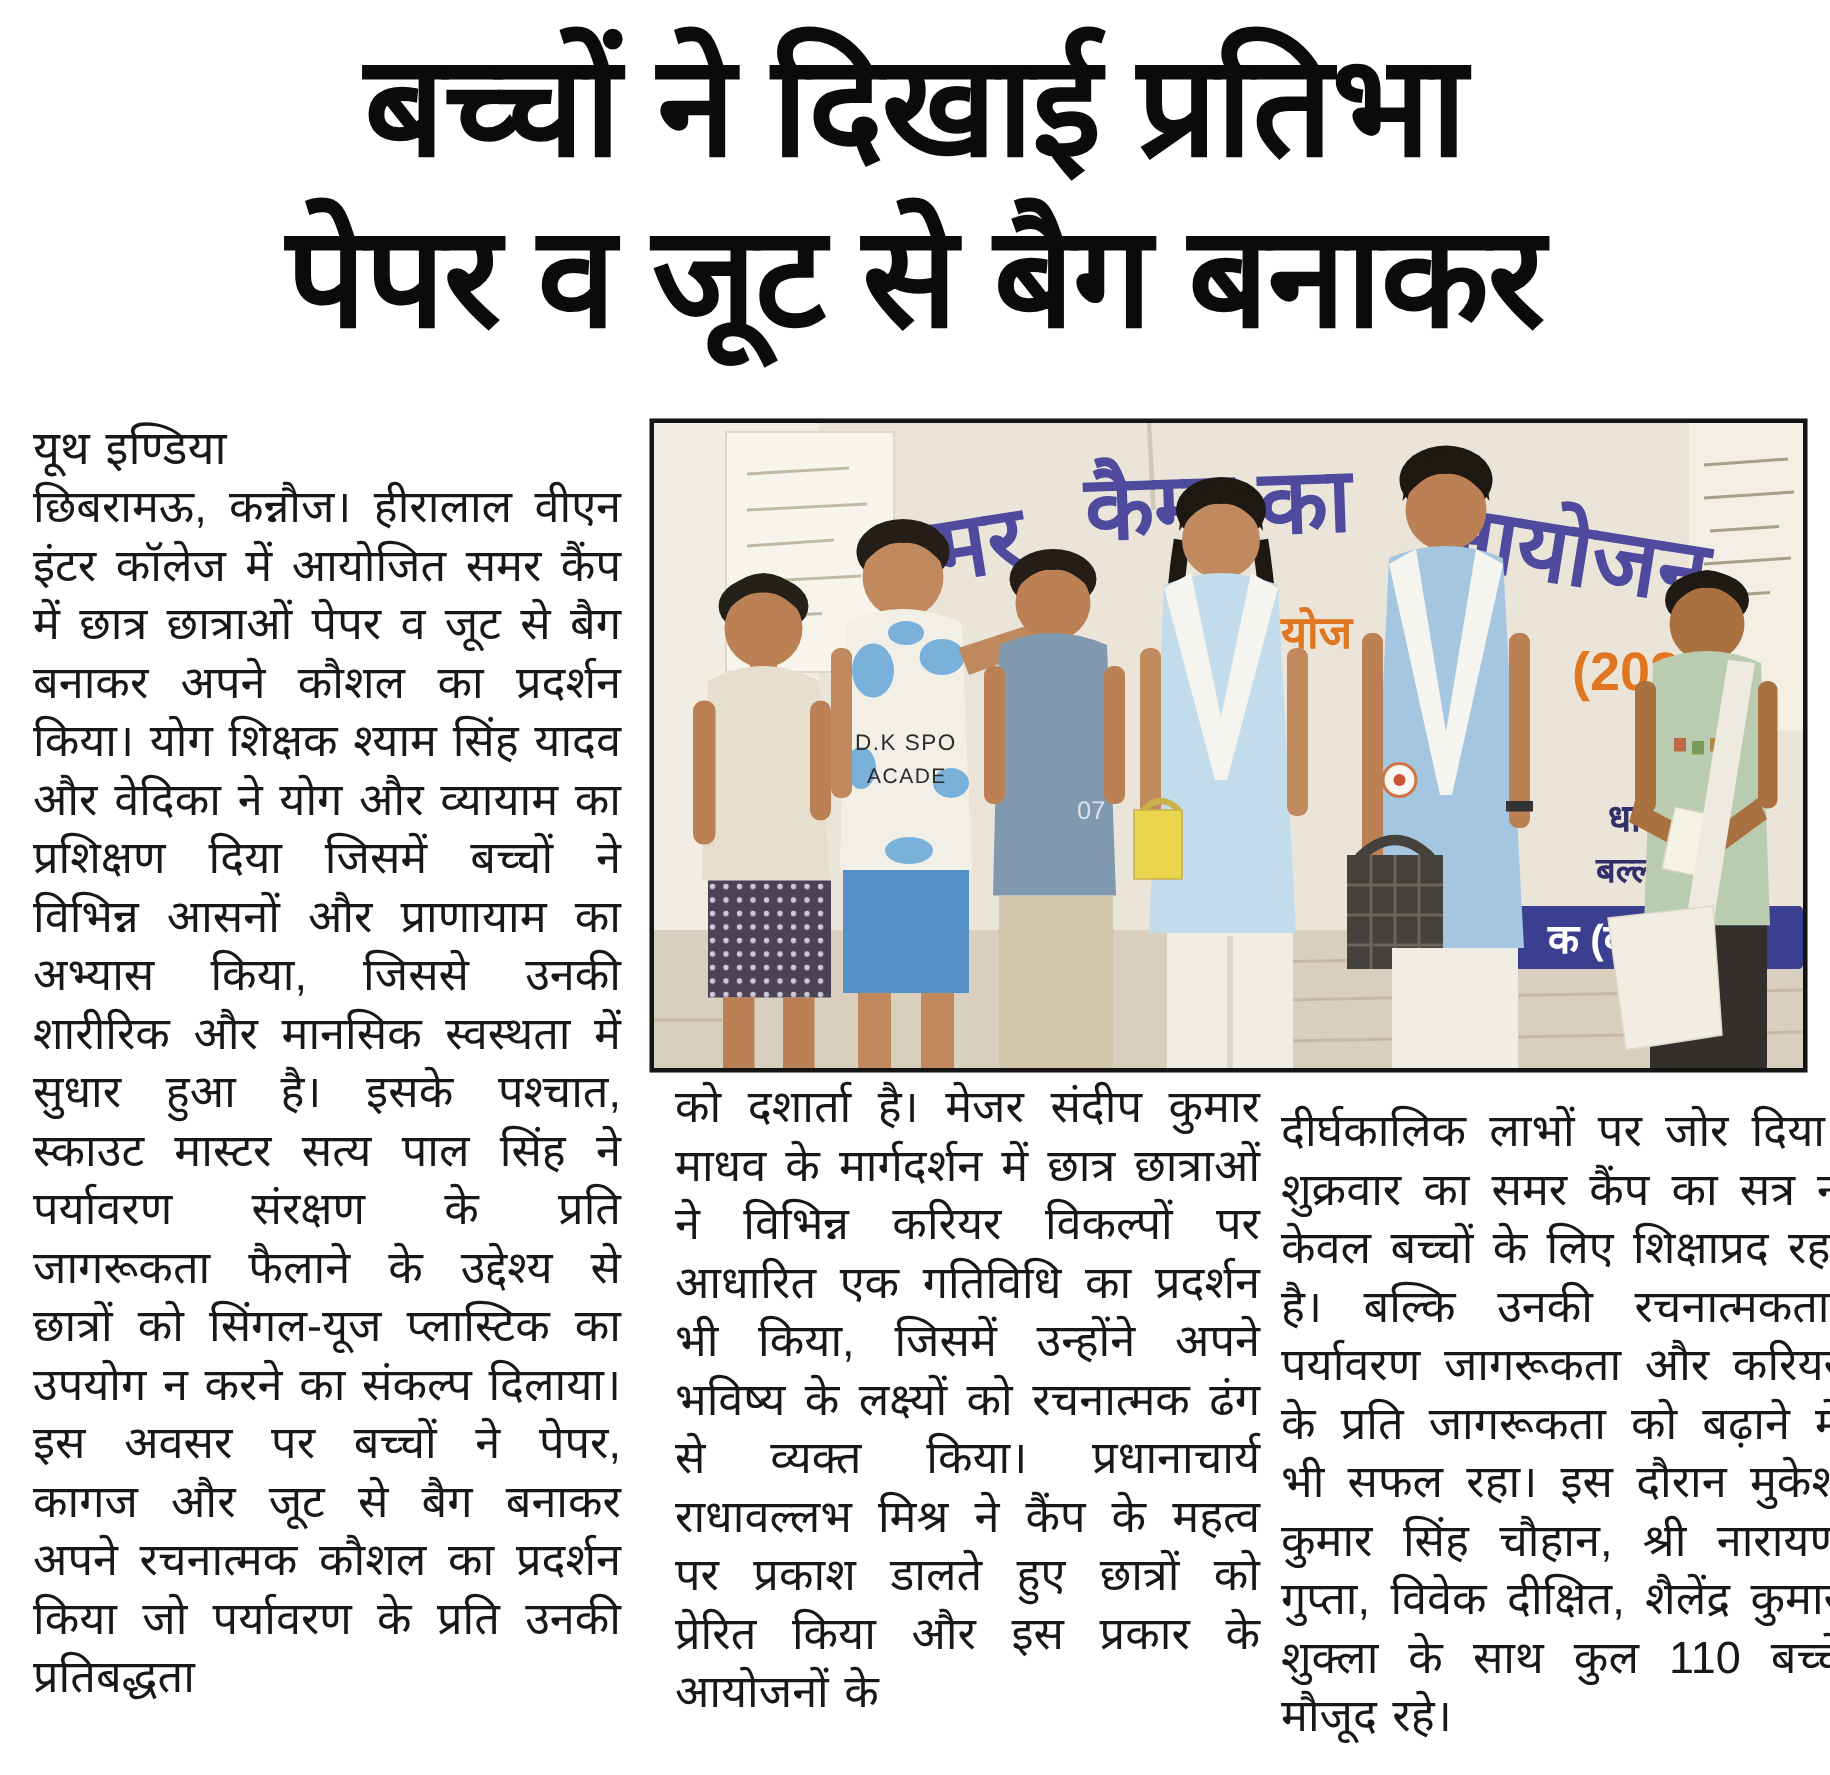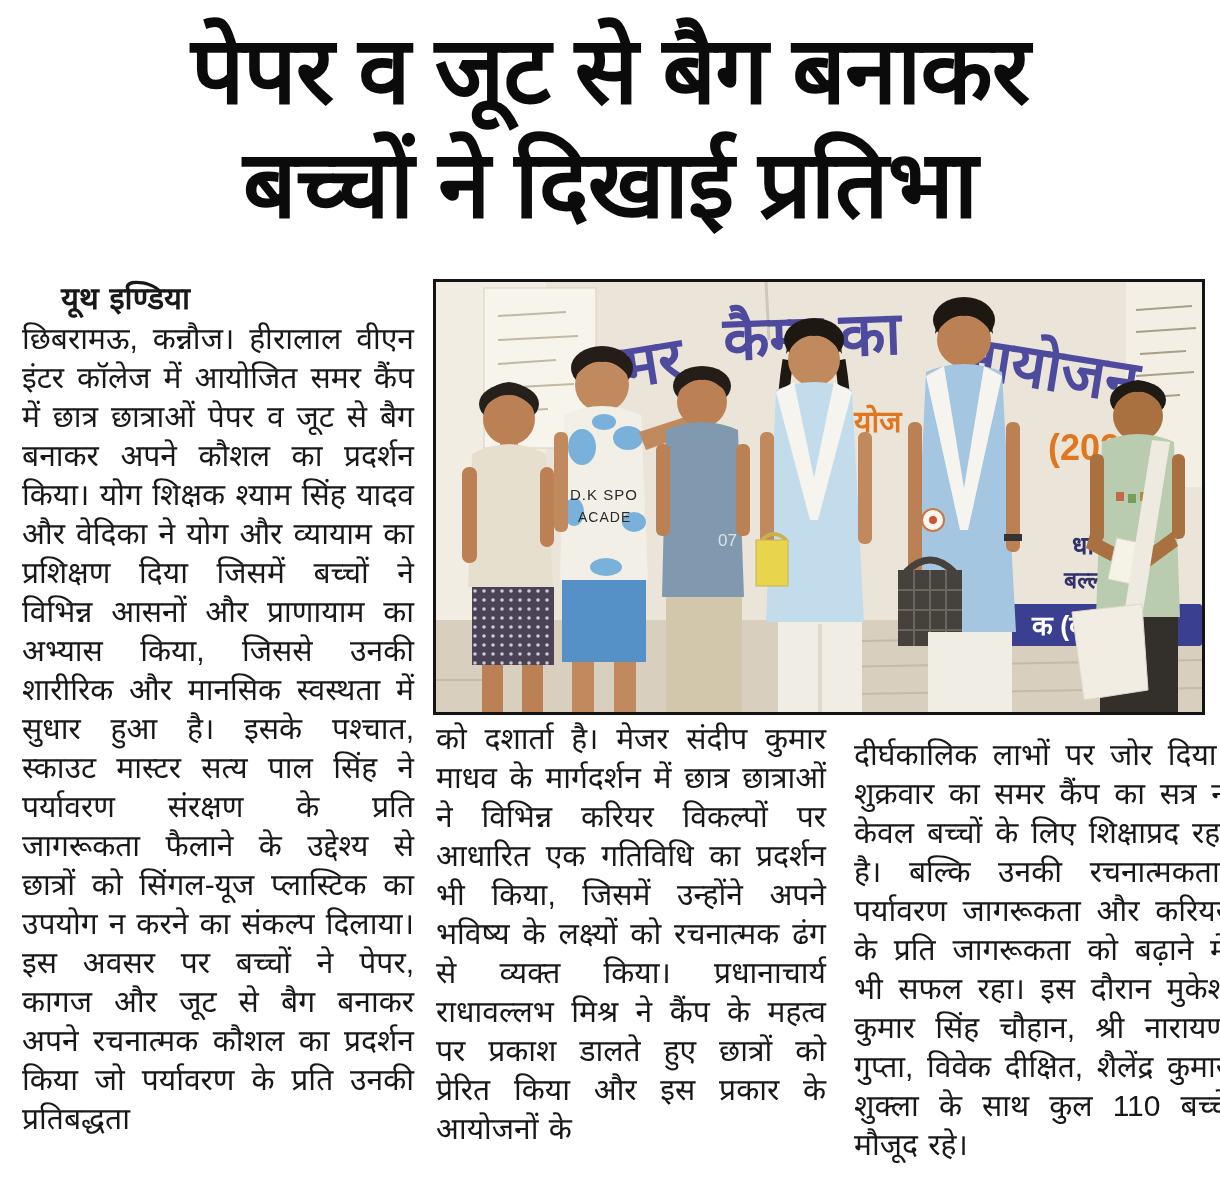--- a/index.html
+++ b/index.html
@@ -10,39 +10,39 @@
   .headline {
     position:absolute; top:14px; left:0; width:1220px; text-align:center;
     font-weight:700; color:#0b0b0b; font-size:94px; line-height:114px;
     letter-spacing:-1px; white-space:nowrap;
   }
   .col {
     position:absolute; font-size:30px; line-height:39px; text-align:justify;
     color:#181818; word-spacing:2px;
   }
   .col-left   { left:22px;  top:279px; width:392px; }
-  .col-middle { left:436px; top:719px; width:390px; }
+  .col-middle { left:450px; top:719px; width:390px; }
   .col-right  { left:838px; top:719px; width:374px; }
-  .byline   { font-weight:700; font-size:31px; line-height:40px; text-align:left;margin-left:39px; }
+  .byline   { font-weight:400; font-size:31px; line-height:40px; text-align:left; }
   .dateline { font-weight:400; }
   .photo-frame {
     position:absolute; left:433px; top:279px; width:766px; height:430px;
     border:3px solid #141414; background:#ebe5d9; box-sizing:content-box;
   }
   .photo-frame svg { display:block; width:766px; height:430px; }
   svg text { font-family:"Liberation Sans", sans-serif; }
 </style>
 </head>
 <body>
 
 <div class="page">
 
   <div class="headline">
+    <div>बच्चों ने दिखाई प्रतिभा</div>
     <div>पेपर व जूट से बैग बनाकर</div>
-    <div>बच्चों ने दिखाई प्रतिभा</div>
   </div>
 
   <div class="col col-left">
     <div class="byline">यूथ इण्डिया</div>
     <div><span class="dateline">छिबरामऊ, कन्नौज।</span><span> हीरालाल वीएन इंटर कॉलेज में आयोजित समर कैंप में छात्र छात्राओं पेपर व जूट से बैग बनाकर अपने कौशल का प्रदर्शन किया।  योग शिक्षक श्याम सिंह यादव और वेदिका ने योग और व्यायाम का प्रशिक्षण दिया जिसमें बच्चों ने विभिन्न आसनों और प्राणायाम का अभ्यास किया, जिससे उनकी शारीरिक और मानसिक स्वस्थता में सुधार हुआ है। इसके पश्चात, स्काउट मास्टर सत्य पाल सिंह ने पर्यावरण संरक्षण के प्रति जागरूकता फैलाने के उद्देश्य से छात्रों को सिंगल-यूज प्लास्टिक का उपयोग न करने का संकल्प दिलाया। इस अवसर पर बच्चों ने पेपर, कागज और जूट से बैग बनाकर अपने रचनात्मक कौशल का प्रदर्शन किया जो पर्यावरण के प्रति उनकी प्रतिबद्धता</span></div>
   </div>
 
   <figure class="photo-frame" style="margin:0">
     <svg viewBox="0 0 766 430">
       <defs>

